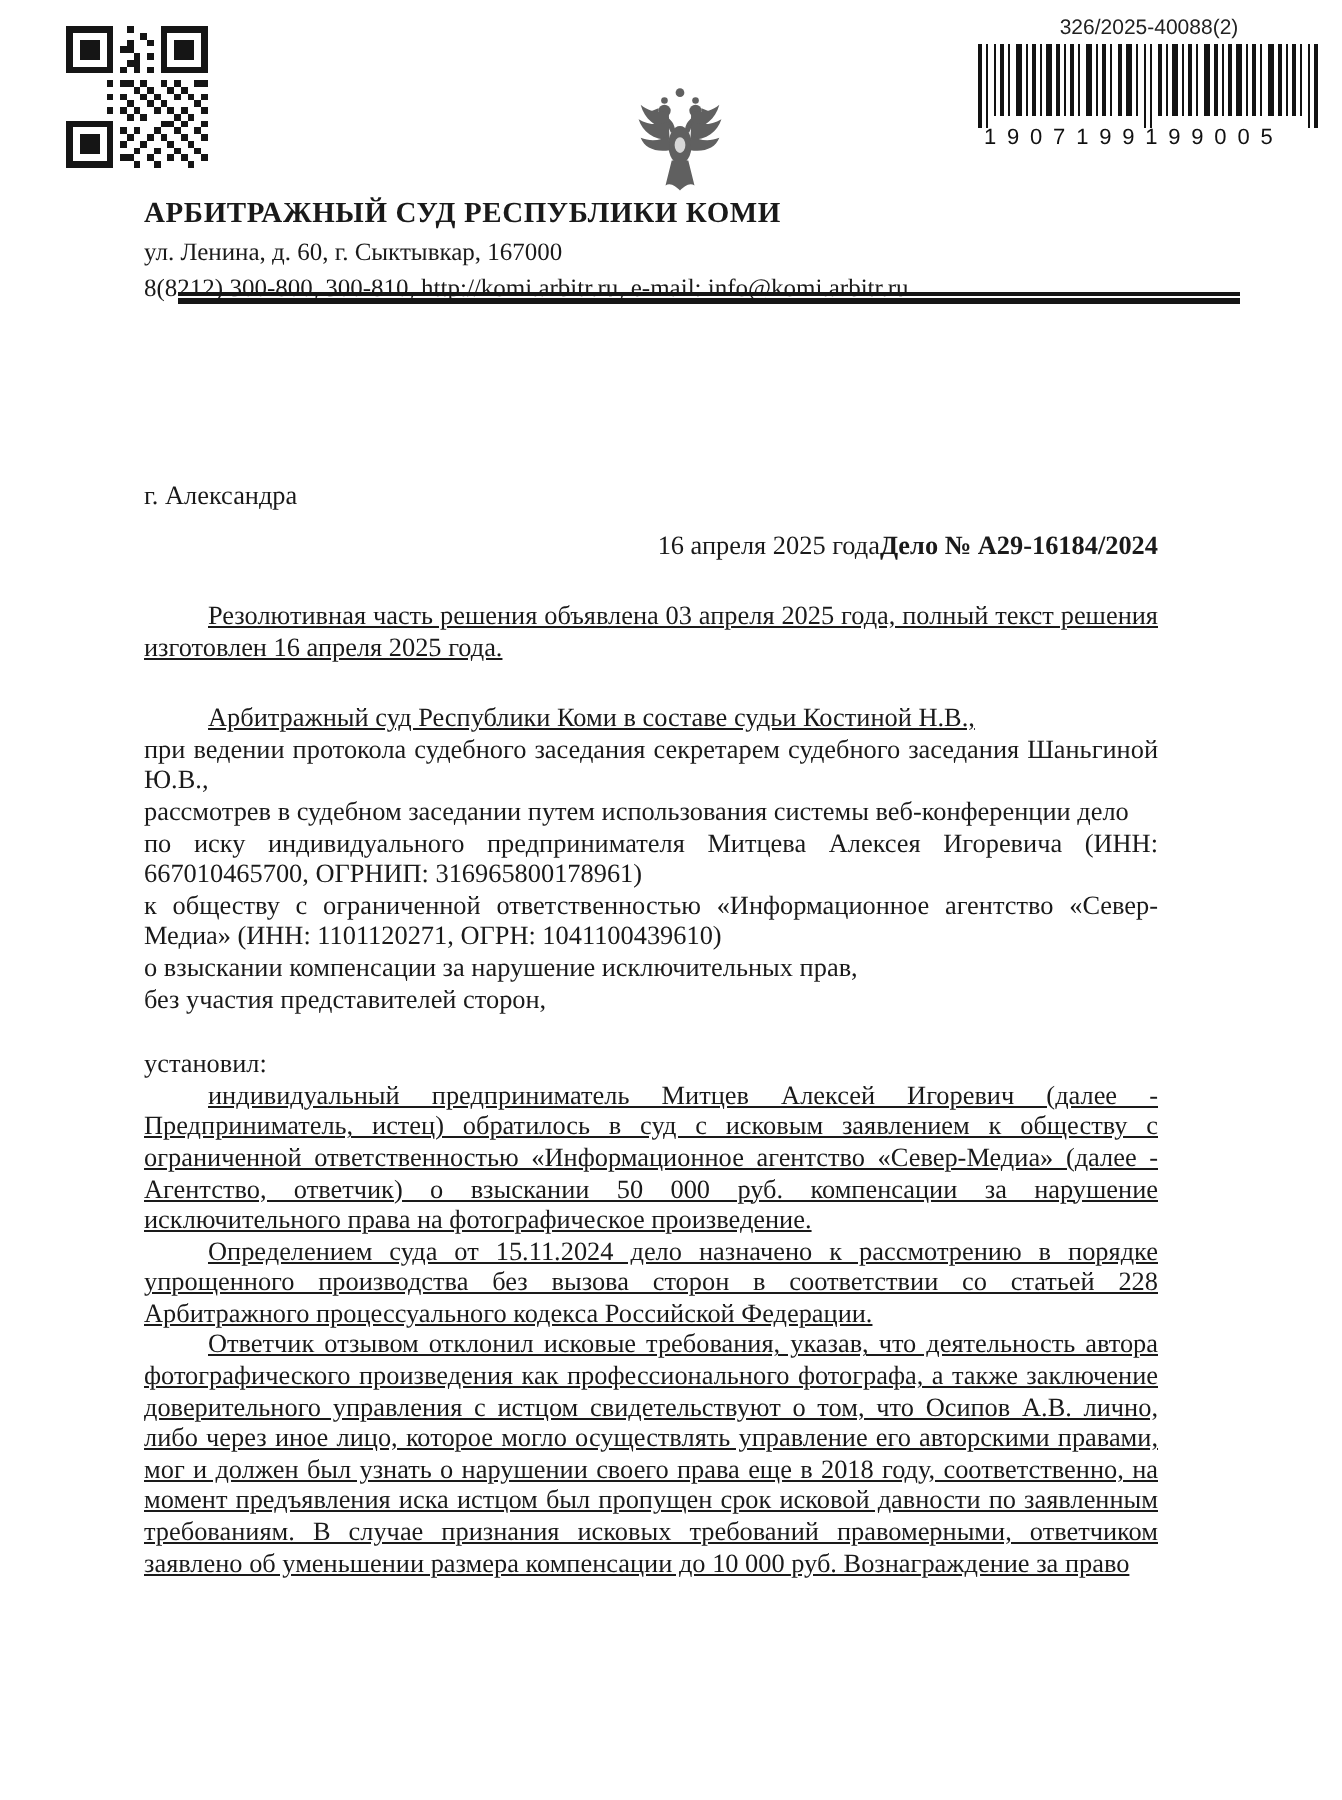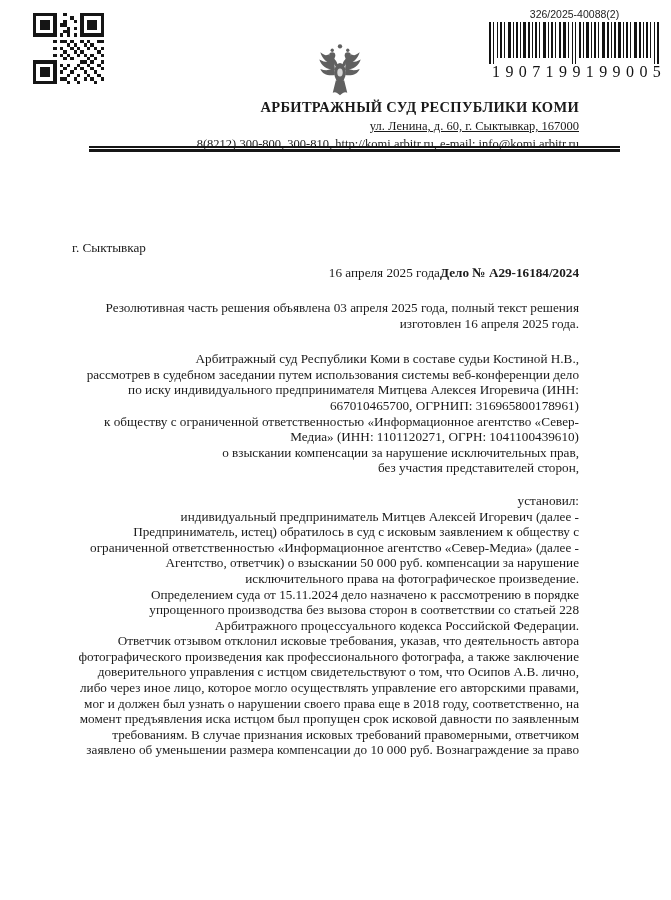--- a/index.html
+++ b/index.html
@@ -15,47 +15,47 @@
   .qr svg { width:100%; height:100%; display:block; }
   .emblem { position:absolute; left:317px; top:43px; width:46px; height:58px; }
   .emblem svg { width:100%; height:100%; display:block; }
   .stamp { position:absolute; left:489px; top:8px; width:171px; }
   .stamp-label {
     text-align:center; font-family:"Liberation Sans","DejaVu Sans",sans-serif;
     font-size:10.5px; color:#222; margin-bottom:2px; white-space:nowrap;
   }
   .bars { display:block; width:171px; height:42px; }
   .stamp-digits {
-    font-family:Liberation Serif, serif;
-    font-size:16px; color:#111; letter-spacing:5.4px; white-space:nowrap;
+    font-family:Liberation Sans, sans-serif;
+    font-size:11px; color:#111; letter-spacing:5.4px; white-space:nowrap;
     margin-top:-1px; padding-left:3px;
   }
   
-  .letterhead { position:absolute; left:72px; top:99px; width:507px; text-align:right; }
+  .letterhead { position:absolute; left:72px; top:99px; width:507px; text-align:left; }
   .court-name { font-weight:bold; font-size:14.5px; letter-spacing:0.3px; }
-  .court-line { font-size:12.5px; margin-top:3px;text-decoration:underline; }
+  .court-line { font-size:12.5px; margin-top:3px; }
   .rule { position:absolute; left:89px; top:146px; width:531px; }
   .rule-thin  { height:1.5px; background:#161616; }
   .rule-thick { height:3px;   background:#161616; margin-top:1.5px; }
   
   .title-block { position:absolute; left:72px; top:162px; width:507px; text-align:center; }
   .in-the-name { font-weight:bold; font-size:13px; letter-spacing:3px; word-spacing:7px; }
   .decision    { font-weight:bold; font-size:14px; letter-spacing:6px; margin-top:17px; }
   
   .meta { position:absolute; left:72px; top:240px; width:507px; font-size:13.2px; }
   .meta-row { display:flex; justify-content:flex-end; align-items:baseline; margin-top:9px; }
   .case-no { font-weight:bold; }
   
   .doc-body {
     position:absolute; left:72px; top:300px; width:507px;
     font-size:13.2px; line-height:15.6px;
   }
-  .doc-body p { margin:0;text-align:right; }
+  .doc-body p { margin:0; }
   .j   { text-align:justify; }
-  .ind { text-indent:32px; }
+  .ind { text-indent:32px;text-decoration:underline; }
   .gap-after   { margin-bottom:20px !important; }
   .gap-before  { margin-top:17px !important; }
 </style>
 </head>
 <body>
 
 <div class="page">
 
   <div class="qr">
     <svg viewBox="0 0 21 21" shape-rendering="crispEdges" aria-hidden="true">
@@ -160,30 +160,31 @@
     <div class="court-line">ул. Ленина, д. 60, г. Сыктывкар, 167000</div>
     <div class="court-line">8(8212) 300-800, 300-810, http://komi.arbitr.ru, e-mail: info@komi.arbitr.ru</div>
   </div>
   <div class="rule">
     <div class="rule-thin"></div>
     <div class="rule-thick"></div>
   </div>
 
 
   <div class="meta">
-    <div>г. Сыктывкар</div>
+    <div>г. Александра</div>
     <div class="meta-row">
       <span>16 апреля 2025 года</span>
       <span class="case-no">Дело № А29-16184/2024</span>
     </div>
   </div>
 
   <div class="doc-body">
     <p class="j ind gap-after">Резолютивная часть решения объявлена 03 апреля 2025 года, полный текст решения изготовлен 16 апреля 2025 года.</p>
     <p class="j ind">Арбитражный суд Республики Коми в составе судьи Костиной Н.В.,</p>
+    <p class="j">при ведении протокола судебного заседания секретарем судебного заседания Шаньгиной Ю.В.,</p>
     <p class="j">рассмотрев в судебном заседании путем использования системы веб-конференции дело</p>
     <p class="j">по иску индивидуального предпринимателя Митцева Алексея Игоревича (ИНН: 667010465700, ОГРНИП: 316965800178961)</p>
     <p class="j">к обществу с ограниченной ответственностью «Информационное агентство «Север-Медиа» (ИНН: 1101120271, ОГРН: 1041100439610)</p>
     <p class="j">о взыскании компенсации за нарушение исключительных прав,</p>
     <p class="j">без участия представителей сторон,</p>
     <p class="gap-before">установил:</p>
     <p class="j ind">индивидуальный предприниматель Митцев Алексей Игоревич (далее - Предприниматель, истец) обратилось в суд с исковым заявлением к обществу с ограниченной ответственностью «Информационное агентство «Север-Медиа» (далее - Агентство, ответчик) о взыскании 50 000 руб. компенсации за нарушение исключительного права на фотографическое произведение.</p>
     <p class="j ind">Определением суда от 15.11.2024 дело назначено к рассмотрению в порядке упрощенного производства без вызова сторон в соответствии со статьей 228 Арбитражного процессуального кодекса Российской Федерации.</p>
     <p class="j ind">Ответчик отзывом отклонил исковые требования, указав, что деятельность автора фотографического произведения как профессионального фотографа, а также заключение доверительного управления с истцом свидетельствуют о том, что Осипов А.В. лично, либо через иное лицо, которое могло осуществлять управление его авторскими правами, мог и должен был узнать о нарушении своего права еще в 2018 году, соответственно, на момент предъявления иска истцом был пропущен срок исковой давности по заявленным требованиям. В случае признания исковых требований правомерными, ответчиком заявлено об уменьшении размера компенсации до 10 000 руб. Вознаграждение за право</p>
   </div>

